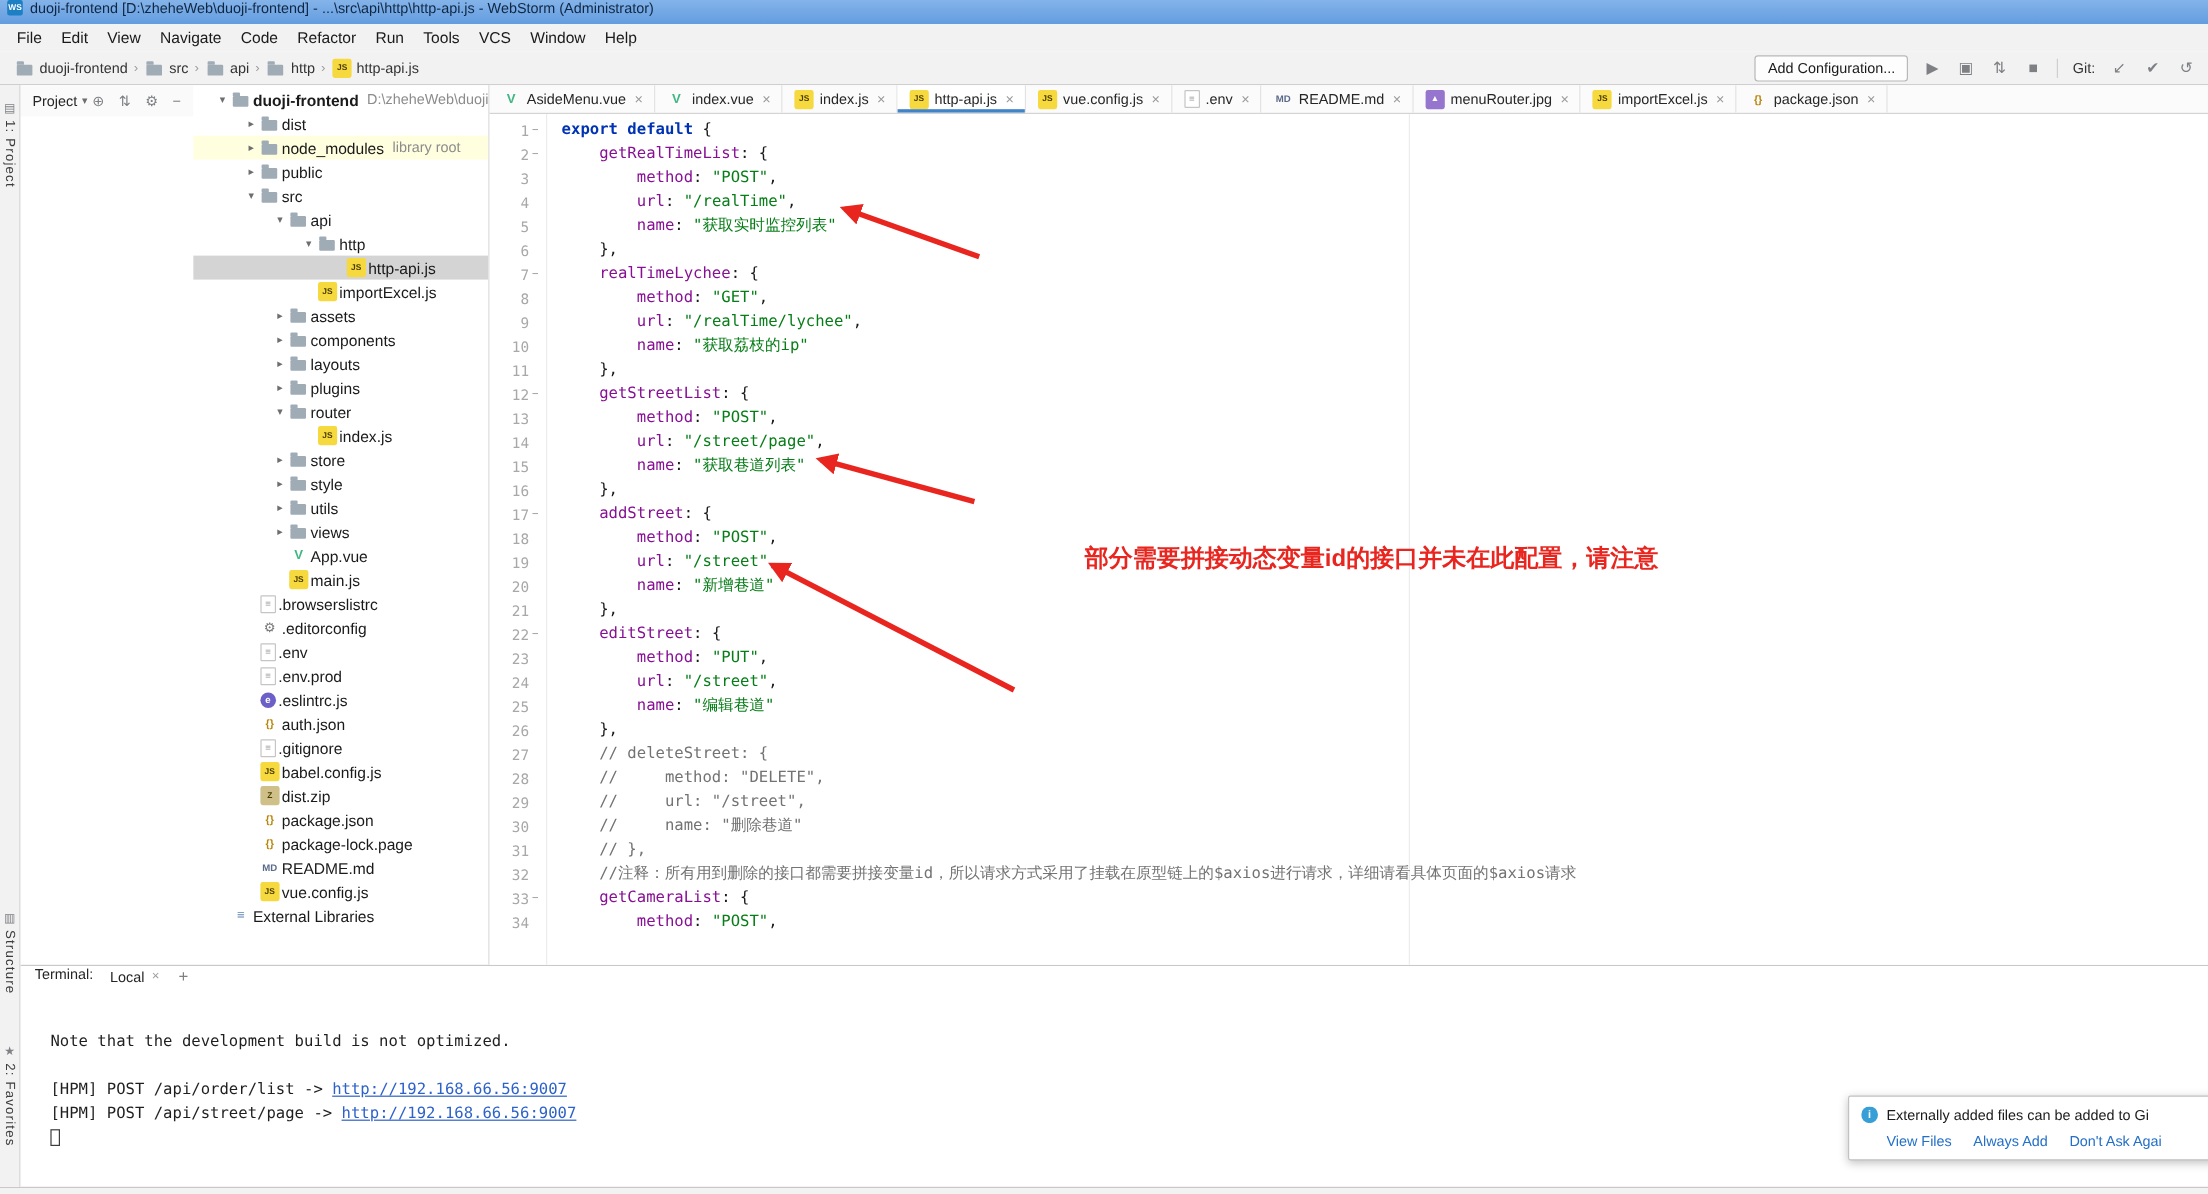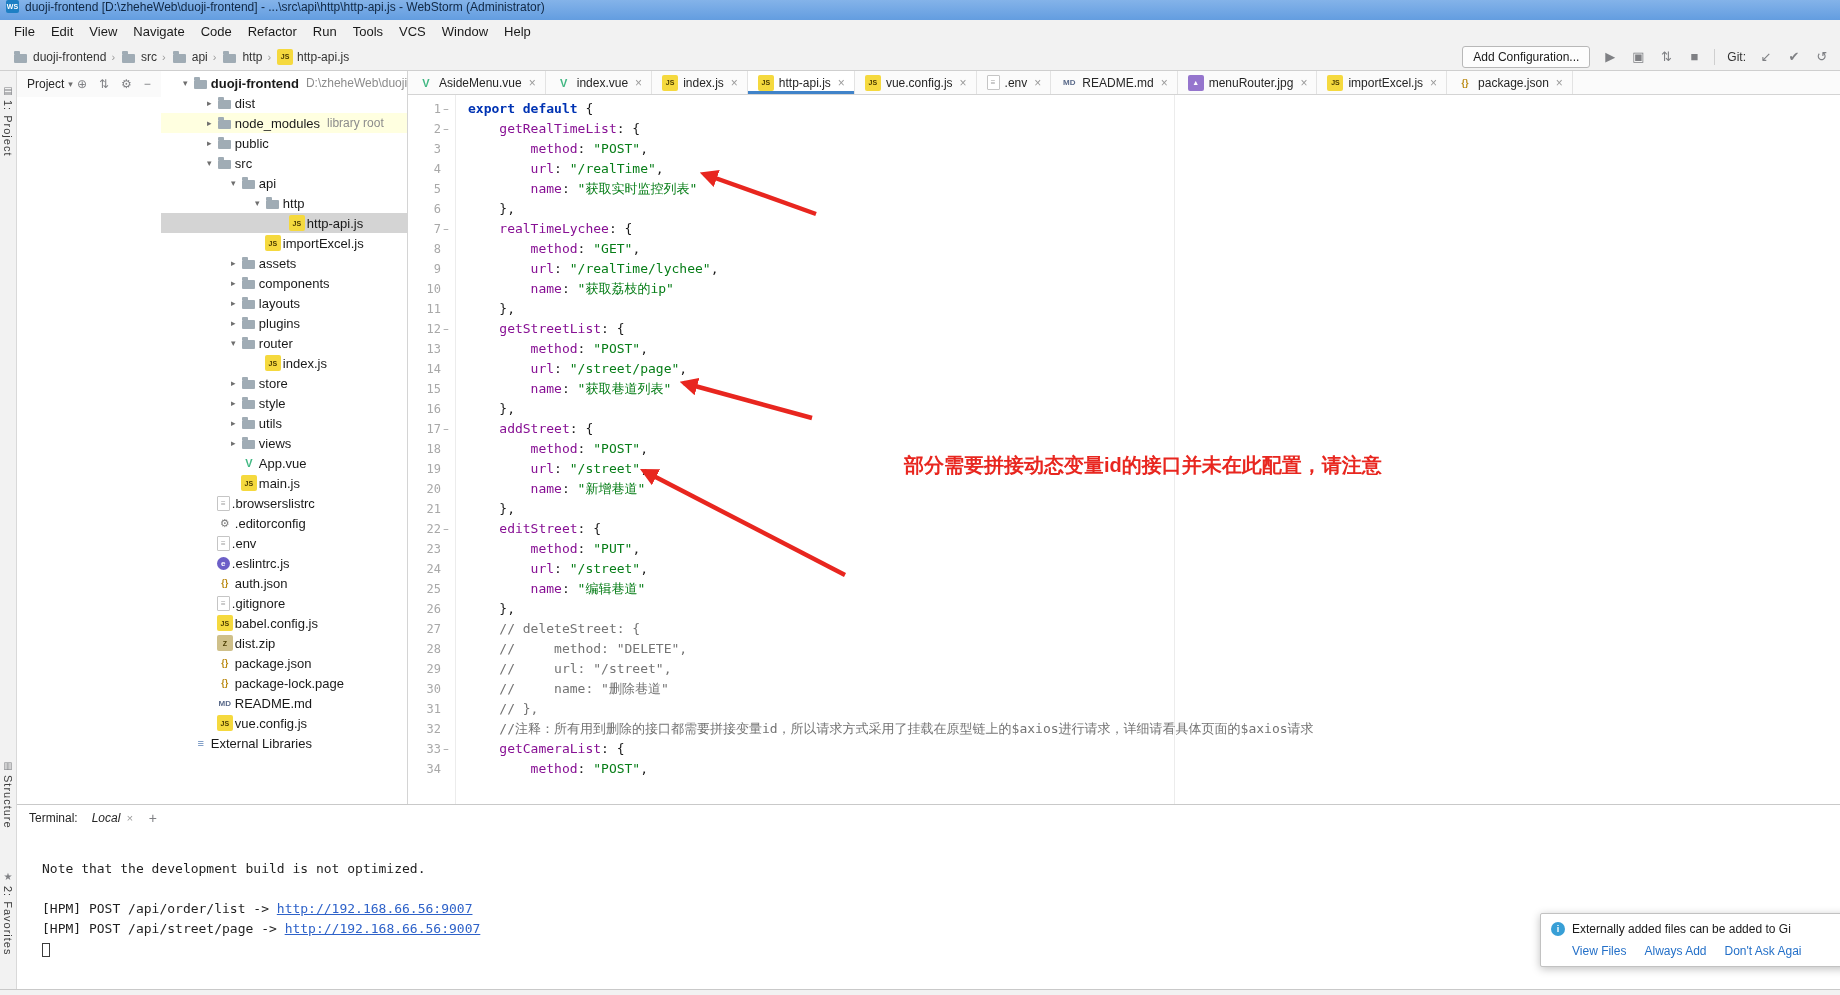--- a/index.html
+++ b/index.html
@@ -95,22 +95,22 @@
   .tk-f { color:#871094; }
   .tk-s { color:#067d17; }
   .tk-t { color:#1a1a1a; }
   .tk-c { color:#737373; }
   .guide-line { position:absolute; top:0; bottom:0; left:766px; width:1px; background:#ececec; z-index:0; }
   .arrows-svg { position:absolute; inset:0; width:100%; height:100%; pointer-events:none; z-index:2; }
   .annotation { position:absolute; left:496px; top:357px; font-size:20px; font-weight:bold; color:#e8261f; white-space:nowrap; z-index:2; }
 
   
   .terminal { height:185px; flex:none; border-top:1px solid #c9c9c9; background:#fff; display:flex; flex-direction:column; overflow:hidden; }
-  .term-header { height:26px; flex:none; display:flex; align-items:center; gap:10px; padding:0 12px; font-size:12px; color:#262626; }
-  .term-tab { display:flex; align-items:center; gap:6px; padding:2px 4px;font-style:italic; }
+  .term-header { height:26px; flex:none; display:flex; align-items:flex-start; gap:10px; padding:0 12px; font-size:12px; color:#262626; }
+  .term-tab { display:flex; align-items:center; gap:6px; padding:2px 4px; }
   .term-close { color:#9a9a9a; font-size:11px; }
   .term-plus { color:#7f8084; font-size:14px; margin-left:2px; }
   .term-body { flex:1; padding:28px 0 0 25px; font-family:"DejaVu Sans Mono","Liberation Mono",monospace; font-size:13px; color:#1f1f1f; }
   .term-line { height:20px; line-height:20px; white-space:pre; }
   .tm-cmd { color:#00918f; }
   .tm-link { color:#2e62c9; text-decoration:underline; }
   .cursor-box { display:inline-block; width:8px; height:14px; border:1px solid #3c3c3c; vertical-align:middle; }
 
   
   .statusbar { height:22px; flex:none; background:#f2f2f2; border-top:1px solid #c9c9c9; display:flex; align-items:flex-start; gap:22px; padding:3px 12px 0 8px; font-size:12px; color:#3c3c3c; }
@@ -342,20 +342,25 @@
               </div>
               <div class="tree-row" style="padding-left: 42px;">
                 <span class="chev"></span>
                 <span class="ic env-file-icon"></span>
                 <span class="tree-label">.editorconfig</span>
               </div>
               <div class="tree-row" style="padding-left: 42px;">
                 <span class="chev"></span>
                 <span class="ic text-file-icon"></span>
                 <span class="tree-label">.env</span>
+              </div>
+              <div class="tree-row" style="padding-left: 42px;">
+                <span class="chev"></span>
+                <span class="ic text-file-icon"></span>
+                <span class="tree-label">.env.prod</span>
               </div>
               <div class="tree-row" style="padding-left: 42px;">
                 <span class="chev"></span>
                 <span class="ic eslint-file-icon"></span>
                 <span class="tree-label">.eslintrc.js</span>
               </div>
               <div class="tree-row" style="padding-left: 42px;">
                 <span class="chev"></span>
                 <span class="ic json-file-icon"></span>
                 <span class="tree-label">auth.json</span>

